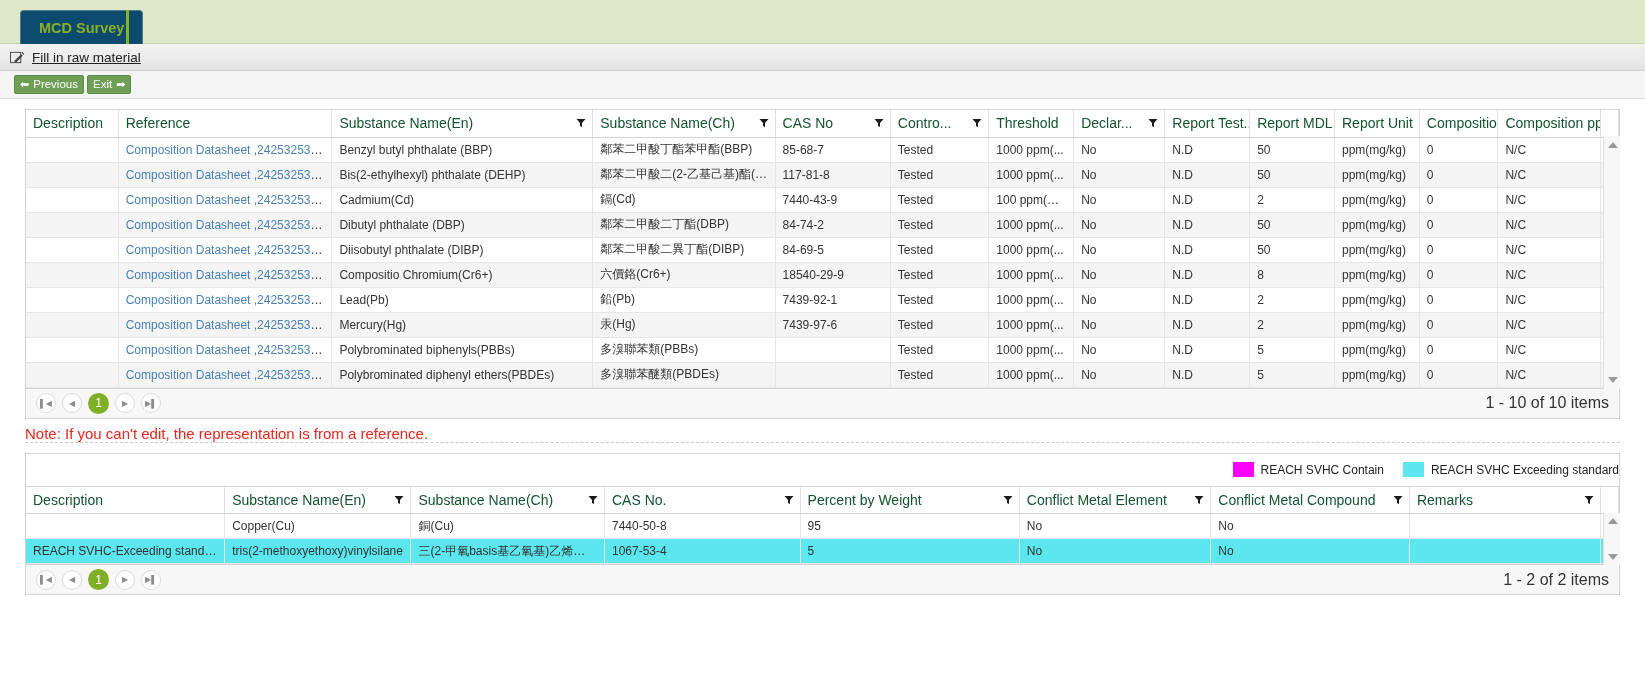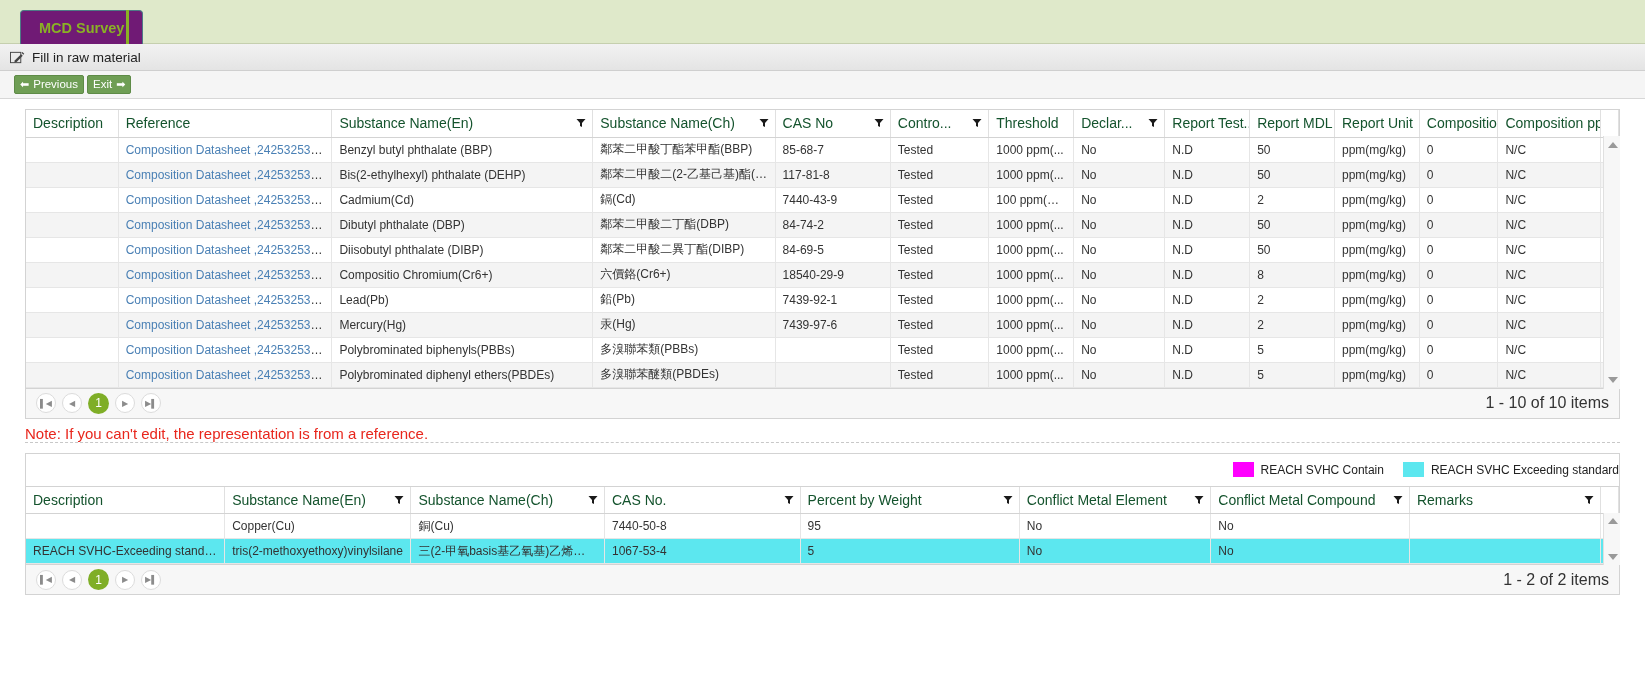--- a/index.html
+++ b/index.html
@@ -19,21 +19,21 @@
     background: #dfe9ca;
     border-bottom: 1px solid #c5cfae;
     position: relative;
     padding-left: 20px;
   }
   .tab {
     position: absolute;
     left: 20px; top: 10px;
     height: 34px;
     padding: 0 18px;
-    background: #701a75;
+    background: #0c4a6e;
     border: 1px solid #4d7a86;
     border-bottom: none;
     border-radius: 4px 4px 0 0;
     display: flex; align-items: center;
     color: #8ab125;
     font-size: 14.5px;
     font-weight: bold;
     cursor: pointer;
   }
   .tab-accent {
@@ -48,20 +48,21 @@
     height: 27px;
     background: linear-gradient(to bottom, #f2f2f2, #e4e4e4);
     border-bottom: 1px solid #cfcfcf;
     display: flex; align-items: center;
     padding-left: 10px;
     gap: 7px;
   }
   .pageheader .title {
     font-size: 13.5px;
     color: #222;
+    text-decoration: underline;
   }
   .pencil-icon { width: 15px; height: 15px; display: block; }
 
   
   .toolbar {
     height: 28px;
     background: #f5f5f5;
     border-bottom: 1px solid #d7d7d7;
     display: flex; align-items: center;
     padding-left: 14px;

